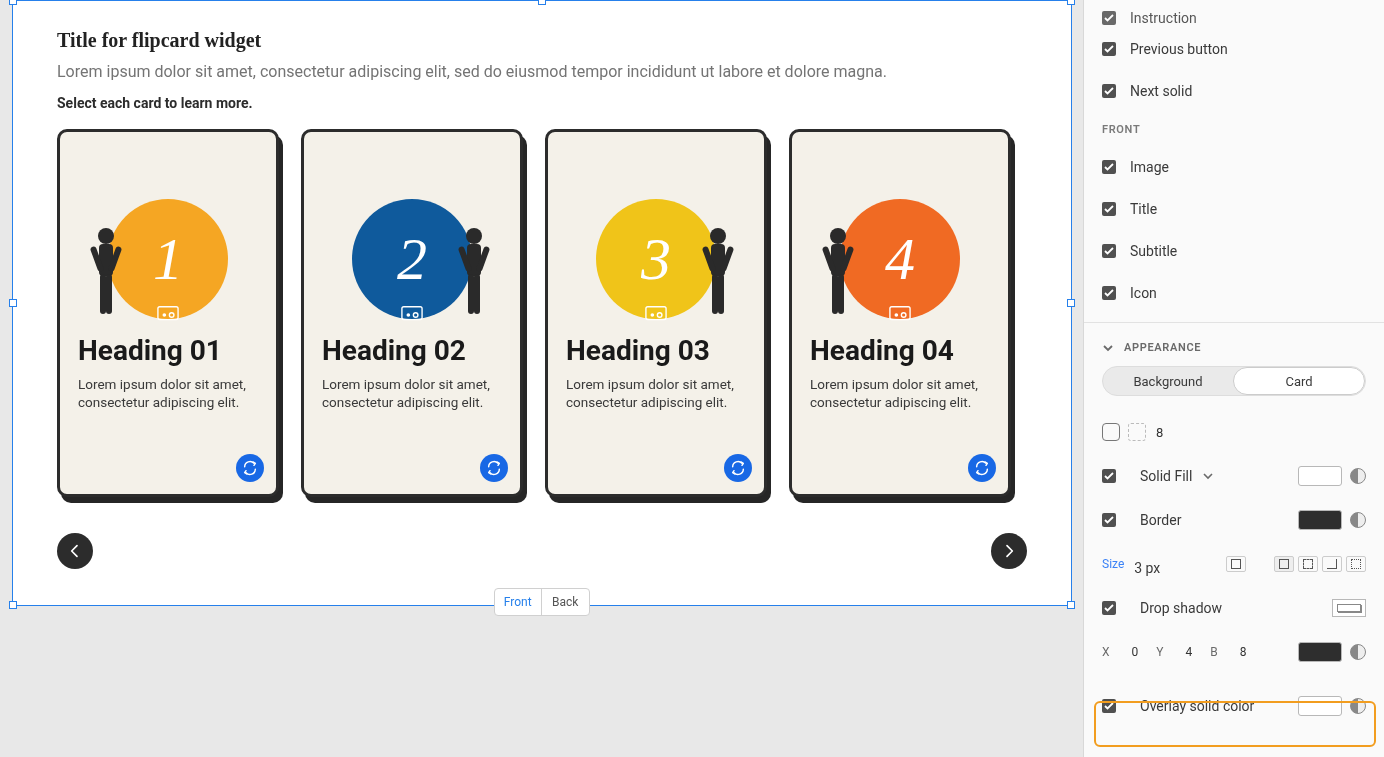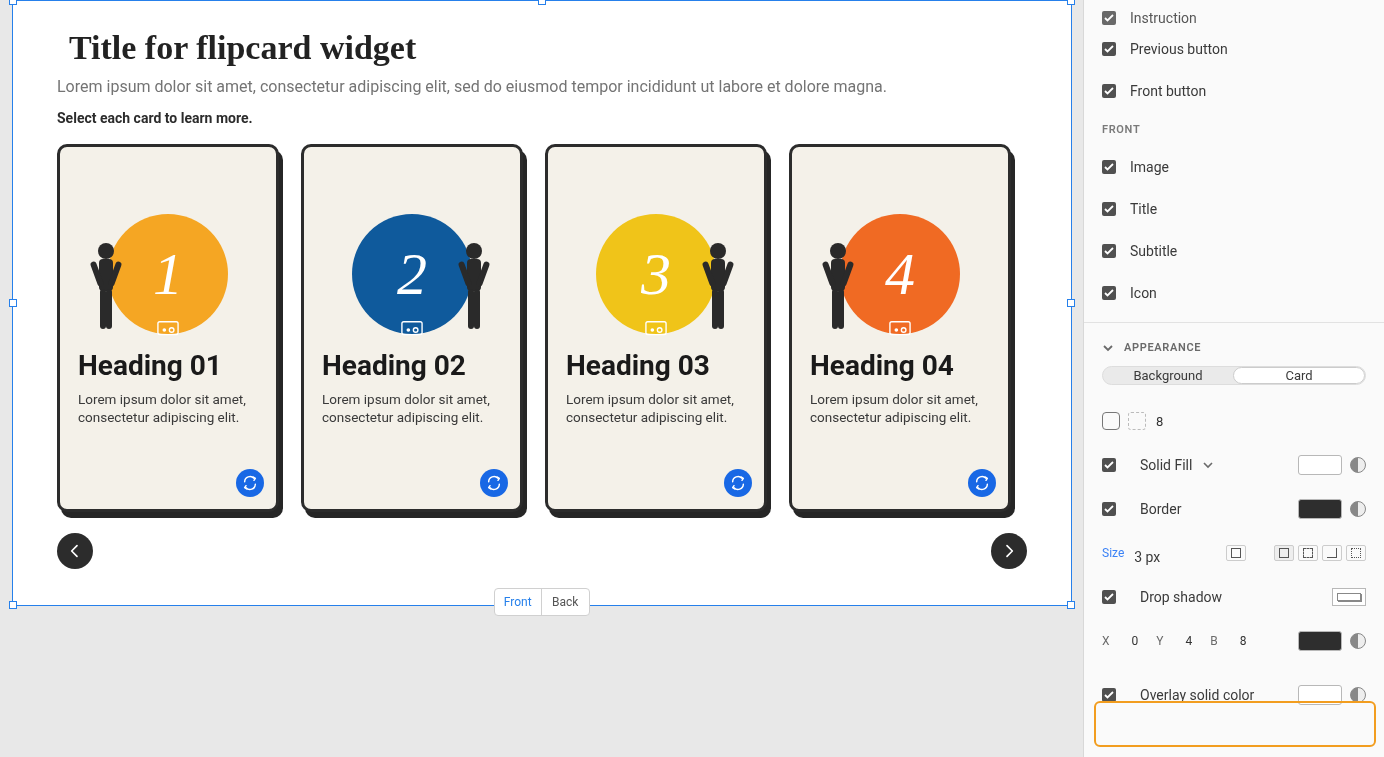--- a/index.html
+++ b/index.html
@@ -33,21 +33,21 @@
     width: 8px; height: 8px;
     background: #fff;
     border: 1px solid #2680eb;
   }
   .sh-tl { left:-4px; top:-4px; } .sh-tm { left:50%; top:-4px; margin-left:-4px; }
   .sh-tr { right:-4px; top:-4px; } .sh-ml { left:-4px; top:50%; margin-top:-4px; }
   .sh-mr { right:-4px; top:50%; margin-top:-4px; } .sh-bl { left:-4px; bottom:-4px; }
   .sh-bm { left:50%; bottom:-4px; margin-left:-4px; } .sh-br { right:-4px; bottom:-4px; }
 
   .widget-inner { padding: 28px 44px 20px; }
-  .title { font-family: Georgia, "Times New Roman", serif; font-size: 34px; font-weight: 600; margin: 0 12px 10px; color:#222; }
+  .title { font-family: Georgia, "Times New Roman", serif; font-size: 20px; font-weight: 600; margin: 0 0 10px; color:#222; }
   .subtitle { font-size: 16px; color: #747474; margin: 0 0 14px; }
   .instruction { font-size: 14px; font-weight: 700; color: #2c2c2c; margin: 0 0 18px; }
 
   .cards { display:flex; gap:22px; }
   .card {
     width: 222px; height: 368px;
     background: #f4f1e9;
     border: 3px solid #2c2c2c;
     border-radius: 10px;
     box-shadow: 4px 6px 0 0 rgba(0,0,0,0.85);
@@ -114,21 +114,21 @@
     width:14px; height:14px; background:#505050; border-radius:2px;
     margin-right:14px; display:flex; align-items:center; justify-content:center;
   }
   .ckbox svg { width:10px; height:10px; }
   .section-label { font-size:11px; letter-spacing:0.06em; color:#7a7a7a; font-weight:600; height:34px; display:flex; align-items:center; }
   .divider { height:1px; background:#e2e2e2; margin: 8px 0 0; }
 
   .appearance-hdr { display:flex; align-items:center; gap:10px; padding:18px 18px 12px; font-size:11px; letter-spacing:0.06em; color:#6a6a6a; font-weight:600; }
   .appearance-hdr svg{ width:12px; height:12px; }
 
-  .seg { margin:0 18px 14px; height:19px; border-radius:17px; background:#eaeaea; display:flex; overflow:hidden; border:1px solid #ddd; }
+  .seg { margin:0 18px 14px; height:30px; border-radius:17px; background:#eaeaea; display:flex; overflow:hidden; border:1px solid #ddd; }
   .seg > div { flex:1; display:flex; align-items:center; justify-content:center; font-size:13px; }
   .seg .active { background:#fff; border-radius:17px; border:1px solid #ccc; }
 
   .row { display:flex; align-items:center; padding:0 18px; height:44px; gap:10px; position:relative; }
   .row .grow { flex:1; }
   .swatch { width:44px; height:20px; border:1px solid #b8b8b8; border-radius:3px; background:#fff; }
   .swatch.dark { background:#2e2e2e; }
   .half-circle { width:16px; height:16px; border-radius:50%; background:linear-gradient(90deg,#888 50%,#eee 50%); border:1px solid #888; }
   .swatch-group { display:flex; align-items:center; gap:8px; }
 
@@ -325,21 +325,21 @@
           </svg>
         </span>
       <span>Previous button</span>
     </div>
     <div class="ck-row">
       <span class="ckbox">
           <svg viewBox="0 0 10 10">
             <path d="M1 5l2.5 2.5L9 2" stroke="#fff" stroke-width="1.8" fill="none"></path>
           </svg>
         </span>
-      <span>Front button</span>
+      <span>Next solid</span>
     </div>
 
     <div class="section-label">FRONT</div>
 
     <div class="ck-row">
       <span class="ckbox">
           <svg viewBox="0 0 10 10">
             <path d="M1 5l2.5 2.5L9 2" stroke="#fff" stroke-width="1.8" fill="none"></path>
           </svg>
         </span>

